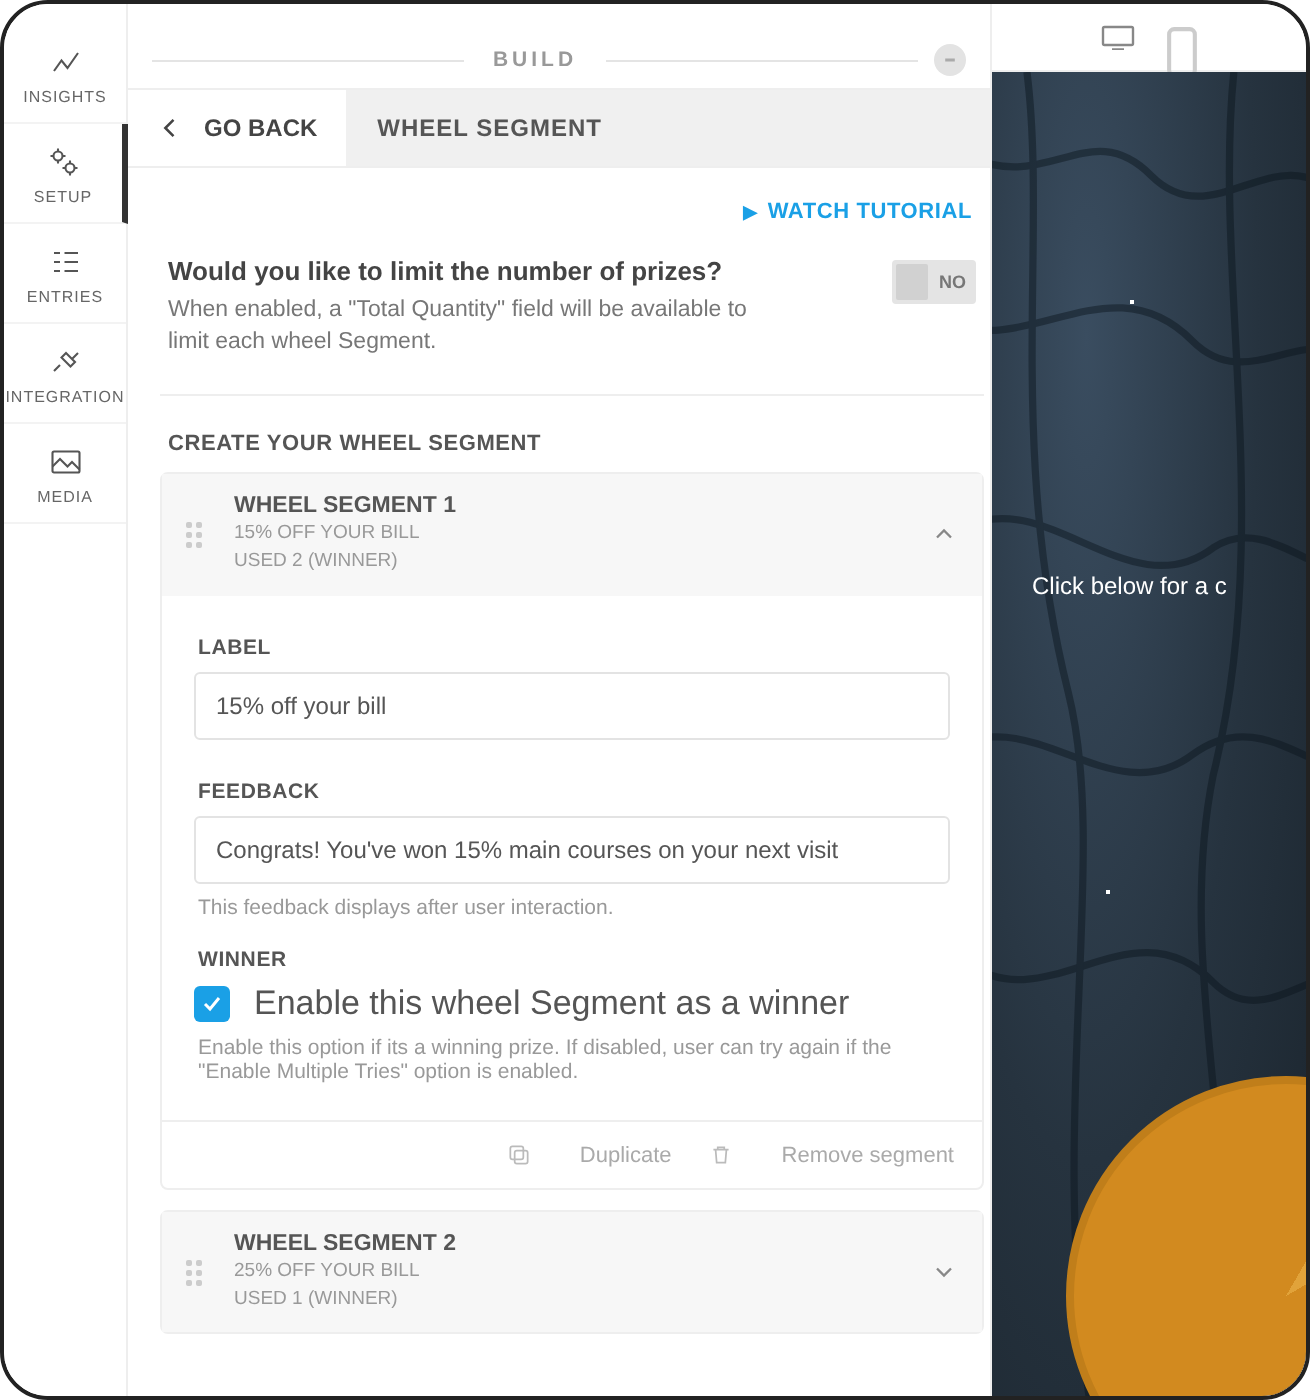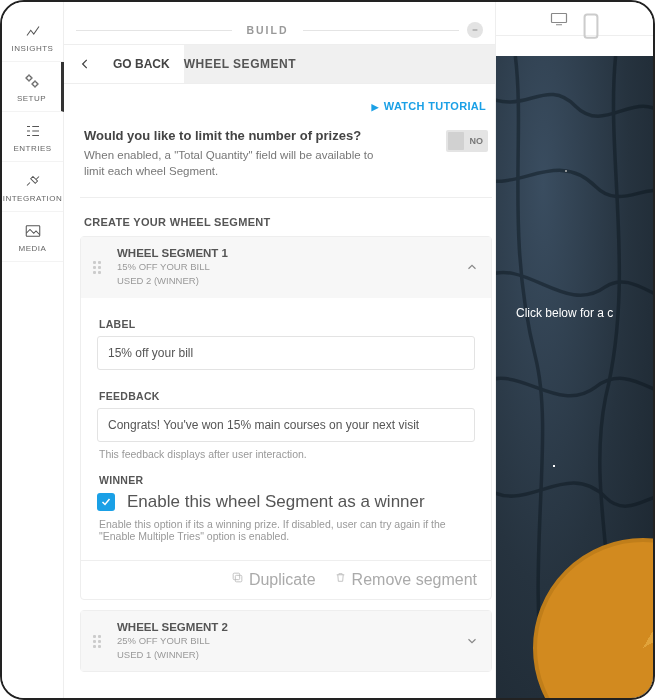--- a/index.html
+++ b/index.html
@@ -26,23 +26,23 @@
   
   .main { flex: 1 1 auto; min-width: 0; position: relative; display: flex; flex-direction: column; overflow: hidden; margin-top: 12px; }
 
   .topbar { display:flex; align-items:center; padding: 8px 12px 6px 12px; }
   .hr-line { flex:1; height:1px; background:#e4e4e4; }
   .topbar-label { padding: 0 14px; font-size: 10.5px; letter-spacing: 2px; color: #999; font-weight: 600; }
   .top-close { width:16px; height:16px; border-radius: 50%; background:#e3e3e3; display:flex; align-items:center; justify-content:center; margin-left:8px; }
   .top-close svg { width: 8px; height: 8px; stroke:#aaa; stroke-width:2; }
 
   .subheader { display:flex; align-items:stretch; border-top:1px solid #eee; border-bottom:1px solid #eee; }
-  .goback { display:flex; align-items:center; padding: 12px 14px; font-size: 12px; font-weight:700; color:#444; cursor:pointer;gap:11px; }
+  .goback { display:flex; align-items:center; padding: 12px 14px; font-size: 12px; font-weight:700; color:#444; cursor:pointer; }
   .goback svg { width:14px; height:14px; stroke:#444; stroke-width:2.2; fill:none; margin-right:10px;}
-  .subheader-title { flex:1; background:#f0f0f0; display:flex; align-items:center; padding: 0 0; font-size: 12px; letter-spacing: 0.5px; font-weight:700; color:#555; }
+  .subheader-title { flex:1; background:#f0f0f0; display:flex; align-items:center; padding: 0 16px; font-size: 12px; letter-spacing: 0.5px; font-weight:700; color:#555; }
 
   .content { flex:1; overflow-y: auto; padding: 10px 3px 0 16px; }
   .watch { text-align:right; padding: 2px 6px 10px 0; }
   .watch a { color:#1aa0e6; font-size:11px; font-weight:700; letter-spacing:.3px; cursor:pointer; }
   .watch a::before { content:"\25B6"; margin-right:5px; font-size:9px; }
 
   .section-q { display:flex; align-items:flex-start; padding: 4px 4px 18px 4px; border-bottom:1px solid #eee; }
   .section-q .txt { flex:1; }
   .section-q h3 { font-size: 13px; font-weight:700; color:#444; margin-bottom:4px;}
   .section-q p { font-size: 11.5px; color:#777; line-height:1.4; max-width: 310px;}
@@ -77,39 +77,38 @@
 
   .winner-row { display:flex; align-items:center; margin: 2px 0 4px 0;}
   .chk {
     width:18px; height:18px; background:#1aa0e6; border-radius:3px; margin-right:12px;
     display:flex; align-items:center; justify-content:center; cursor:pointer;
   }
   .chk svg { width:12px; height:12px; stroke:#fff; stroke-width:3; fill:none; }
   .winner-txt { font-size:17px; color:#555; }
 
   .card-footer { border-top:1px solid #eee; display:flex; justify-content:flex-end; gap:18px; padding:10px 14px; }
-  .foot-btn { display:flex; align-items:flex-start; font-size:16px; color:#aaa; cursor:pointer; }
+  .foot-btn { display:flex; align-items:flex-end; font-size:11px; color:#aaa; cursor:pointer;gap:19px; }
   .foot-btn svg { width:13px; height:13px; stroke:#bbb; fill:none; stroke-width:1.6; margin-right:5px; }
 
   
   .preview {
     width:158px; flex:0 0 158px; border-left:1px solid #eee; background:#fff;
     display:flex; flex-direction:column; overflow:hidden;
   }
   .device-switch { height:34px; display:flex; align-items:center; justify-content:center; gap:14px; border-bottom:1px solid #eee; }
   .device-switch .dev { width:18px; height:14px; cursor:pointer; }
   .device-switch svg { stroke:#888; fill:none; stroke-width:1.6; }
   .device-switch .dev.inactive svg { stroke:#ccc; }
   .preview-canvas {
     flex:1; position:relative; overflow:hidden;
     background:
       radial-gradient(2px 2px at 70px 115px, #fff 60%, transparent 61%) ,
       radial-gradient(2px 2px at 58px 410px, #fff 60%, transparent 61%) ,
       radial-gradient(ellipse at 30% 20%, #3a4d60 0%, #26333f 55%, #1b252e 100%);
-    margin-top: 20px;
   }
   .tree-overlay { position:absolute; inset:0; opacity:.45; }
   .tree-overlay svg { width:100%; height:100%; }
   .tree-overlay path { stroke:#0a141c; stroke-width:3.5; fill:none; }
   .prev-text { position:absolute; top:250px; left:20px; right:-60px; color:#fff; font-size:12px; white-space:nowrap; }
   .wheel-slice {
     position:absolute; bottom:-60px; right:-100px; width:220px; height:220px; border-radius:50%;
     background: conic-gradient(#d28a1f 0 30deg, #e1a33a 30deg 60deg, #d28a1f 60deg 360deg);
     border: 4px solid #c07e1a;
   }

